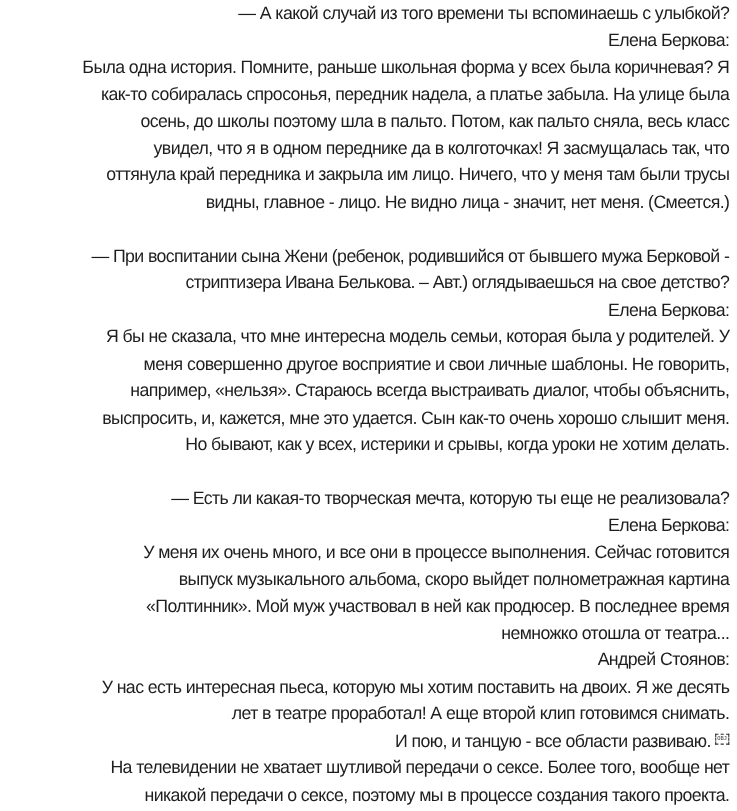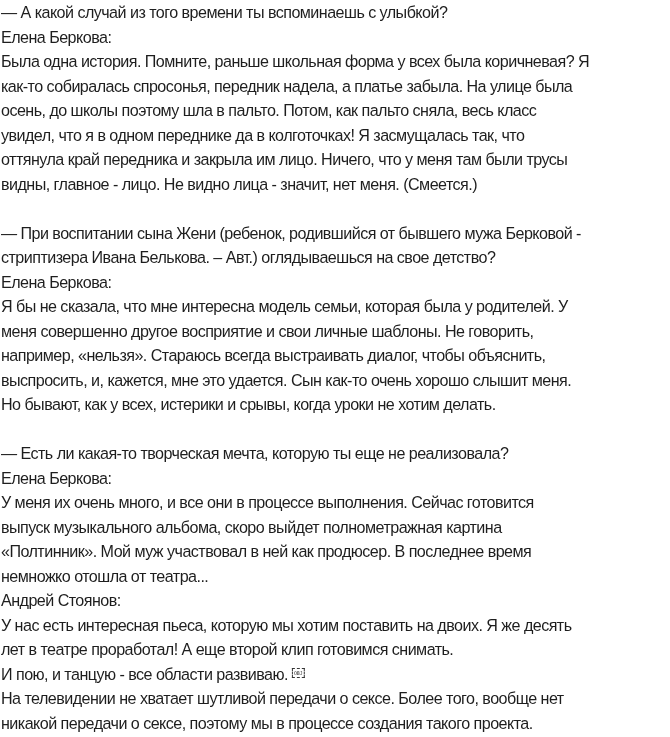--- a/index.html
+++ b/index.html
@@ -1,21 +1,21 @@
 <!DOCTYPE html>
 <html><head>
   <meta charset="utf-8">
   <style>
     html, body { margin: 0; padding: 0; background: #ffffff; }
     body {
       width: 670px; height: 737px; overflow: hidden;
       font-family: "Liberation Sans", sans-serif;
       color: #1e1e1e;
     }
-    .doc { padding: 0 0 0 1px; }
+    .doc { padding: 0 0 0 1px; text-align: right; }
     .line {
       height: 24.5px; line-height: 24.5px;
       font-size: 16.3px; white-space: nowrap;
       letter-spacing: -0.55px;
       transform-origin: left center;
     }
     .blank { height: 24.5px; }
     .obj {
       display: inline-block; vertical-align: middle;
       font-size: 5px; line-height: 8px; letter-spacing: 0;

